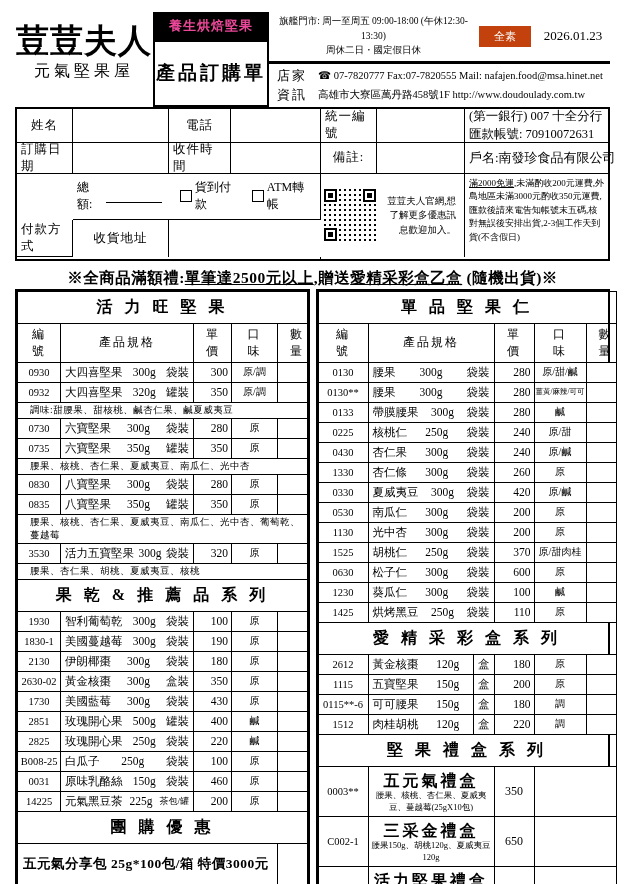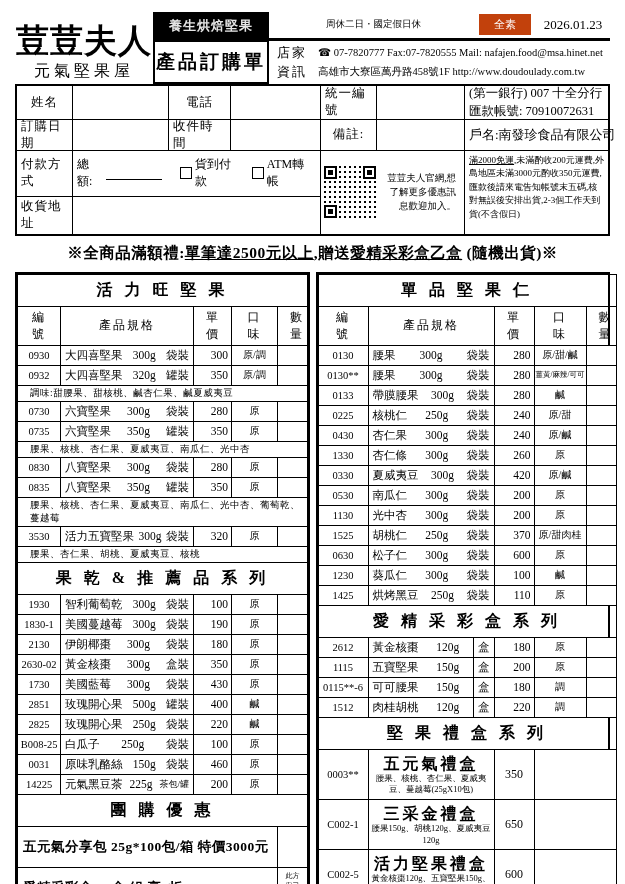--- a/index.html
+++ b/index.html
@@ -5,21 +5,21 @@
   html,body{margin:0;padding:0;background:#fff;}
   body{width:625px;font-family:"Liberation Serif","DejaVu Serif",serif;color:#000;}
   .page{width:625px;min-height:884px;box-sizing:border-box;padding:12px 15px 6px;}
 
   
   .hdr{display:flex;align-items:stretch;}
   .logo{width:138px;text-align:center;padding-top:12px;}
   .logo-main{font-size:33px;font-weight:bold;letter-spacing:1px;line-height:1.05;}
   .logo-sub{font-size:16px;letter-spacing:4px;margin-top:2px;}
   .title-col{width:116px;display:flex;flex-direction:column;}
-  .badge-black{background:#000;color:#e5e5e5;font-size:13px;font-weight:bold;text-align:center;padding:5px 0;letter-spacing:1px;}
+  .badge-black{background:#000;color:#ec4899;font-size:13px;font-weight:bold;text-align:center;padding:5px 0;letter-spacing:1px;}
   .form-title{border:2px solid #000;flex:1;display:flex;align-items:center;justify-content:center;
               font-size:19px;font-weight:bold;letter-spacing:3px;font-family:Liberation Mono, monospace;}
   .info-col{flex:1;display:flex;flex-direction:column;min-width:0;}
   .hours-row{display:flex;align-items:center;border-bottom:3px solid #000;padding:2px 0 3px 4px;}
   .hours{flex:1;text-align:center;font-size:9.5px;line-height:1.55;}
   .vegan{background:#c2410c;color:#fff;font-size:11px;padding:3px 15px;margin:0 5px;white-space:nowrap;}
   .date{font-size:13px;width:74px;text-align:center;white-space:nowrap;}
   .contact-row{display:flex;flex:1;align-items:center;padding:3px 0 2px 8px;}
   .store-label{font-size:13px;width:32px;line-height:1.45;margin-right:9px;letter-spacing:2px;}
   .contact{font-size:10.5px;line-height:1.8;white-space:nowrap;}
@@ -46,21 +46,21 @@
   .cb{display:inline-block;width:10px;height:10px;border:1px solid #000;margin:0 3px 0 9px;vertical-align:-1px;background:#fff;}
   .qr{width:52px;height:52px;flex:0 0 52px;position:relative;box-sizing:border-box;
       background:repeating-linear-gradient(0deg,#000 0 2px,#fff 2px 5px),
                  repeating-linear-gradient(90deg,#000 0 2px,#fff 2px 5px);
       background-blend-mode:lighten;}
   .qr i{position:absolute;width:13px;height:13px;border:2px solid #000;background:#fff;box-sizing:border-box;}
   .qr i::after{content:"";position:absolute;inset:2px;background:#000;}
   .q1{top:0;left:0}.q2{top:0;right:0}.q3{bottom:0;left:0}
 
   
-  .promo{text-align:center;font-size:15.5px;font-weight:bold;padding:7px 0 8px;letter-spacing:0.5px;}
+  .promo{text-align:center;font-size:15.5px;font-weight:bold;padding:7px 0 0;letter-spacing:0.5px;}
   .u{text-decoration:underline;}
 
   
   .cols{display:flex;gap:6px;align-items:flex-start;}
   .colbox{border:2px solid #000;flex:1;min-width:0;}
   table{width:100%;border-collapse:collapse;table-layout:fixed;}
   td{border:1px solid #000;font-size:11.5px;padding:2px 3px;box-sizing:border-box;overflow:hidden;}
   tr.section td{font-size:16px;font-weight:bold;text-align:center;letter-spacing:4px;padding:5px 0;}
   tr.head td{text-align:center;letter-spacing:2px;font-size:12px;padding:2px 12px;}
   td.code{text-align:center;font-size:10.5px;padding:2px 0;white-space:nowrap;}
@@ -95,20 +95,21 @@
       <div class="logo-main">荳荳夫人</div>
       <div class="logo-sub">元氣堅果屋</div>
     </div>
     <div class="title-col">
       <div class="badge-black">養生烘焙堅果</div>
       <div class="form-title">產品訂購單</div>
     </div>
     <div class="info-col">
       <div class="hours-row">
         <div class="hours">
+          <div>旗艦門市: 周一至周五 09:00-18:00 (午休12:30-13:30)</div>
           <div>周休二日・國定假日休</div>
         </div>
         <div class="vegan">全素</div>
         <div class="date">2026.01.23</div>
       </div>
       <div class="contact-row">
         <div class="store-label">
           <div>店家</div>
           <div>資訊</div>
         </div>
@@ -133,29 +134,29 @@
     </div>
 
     <div class="fc fl">訂購日期</div>
     <div class="fc"></div>
     <div class="fc fl">收件時間</div>
     <div class="fc"></div>
     <div class="fc fl">備註:</div>
     <div class="fc"></div>
     <div class="fc c-account">戶名:南發珍食品有限公司</div>
 
-    <div class="fc fl">付款方式</div>
     <div class="fc c-pay-v">
       <span>總額:</span>
       <span class="blank-line"></span>
       <span class="cb"></span>
       <span>貨到付款</span>
       <span class="cb"></span>
       <span>ATM轉帳</span>
     </div>
+    <div class="fc fl">付款方式</div>
     <div class="fc c-qr">
       <div class="qr">
           <i class="q1"></i>
           <i class="q2"></i>
           <i class="q3"></i>
         </div>
       <div class="qr-caption">荳荳夫人官網,想了解更多優惠訊息歡迎加入。</div>
     </div>
     <div class="fc c-ship">
       <span class="u">滿2000免運</span><span>,未滿酌收200元運費,外島地區未滿3000元酌收350元運費,匯款後請來電告知帳號末五碼,核對無誤後安排出貨,2-3個工作天到貨(不含假日)</span>

